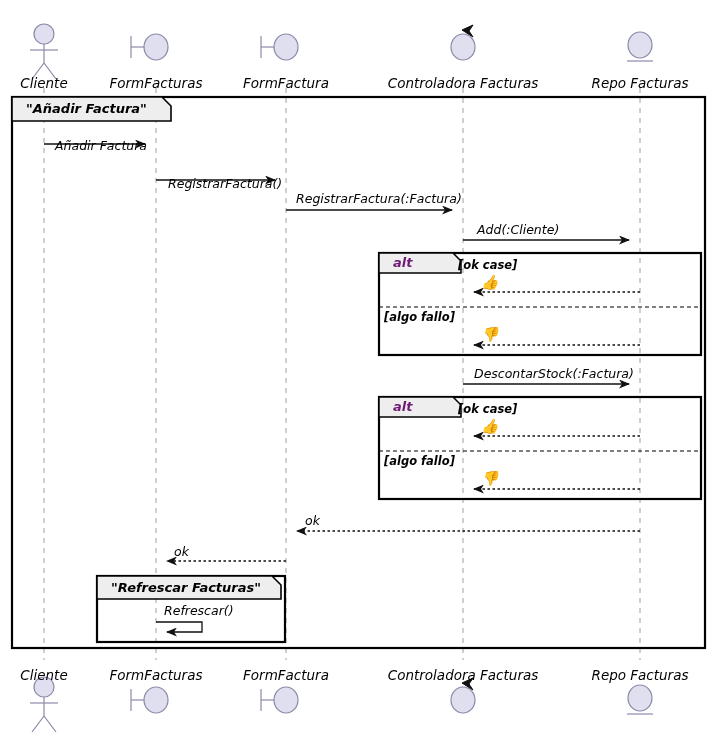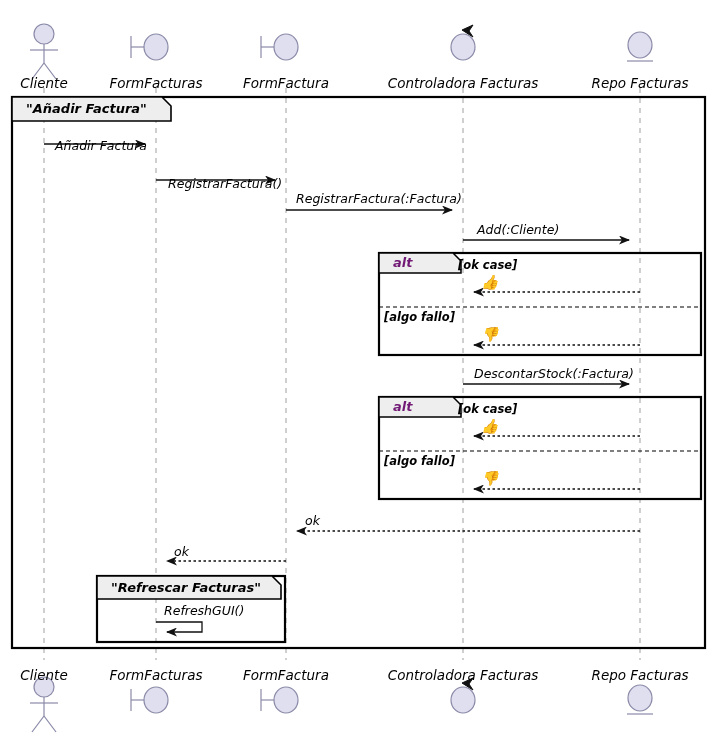--- a/index.html
+++ b/index.html
@@ -231,16 +231,16 @@
       <div class="msg-label" style="left: 168px; top: 176px;">RegistrarFactura()</div>
       <div class="msg-label" style="left: 296px; top: 191px;">RegistrarFactura(:Factura)</div>
       <div class="msg-label" style="left: 477px; top: 222px;">Add(:Cliente)</div>
       <div class="glyph" style="left: 481px; top: 275px;">👍</div>
       <div class="glyph" style="left: 481px; top: 327px;">👎</div>
       <div class="msg-label" style="left: 474px; top: 366px;">DescontarStock(:Factura)</div>
       <div class="glyph" style="left: 481px; top: 419px;">👍</div>
       <div class="glyph" style="left: 481px; top: 471px;">👎</div>
       <div class="msg-label" style="left: 305px; top: 513px;">ok</div>
       <div class="msg-label" style="left: 174px; top: 544px;">ok</div>
-      <div class="msg-label" style="left: 164px; top: 603px;">RefreshGUI()</div>
+      <div class="msg-label" style="left: 164px; top: 603px;">Refrescar()</div>
     </div>
 
 </div>
 
 </body></html>

